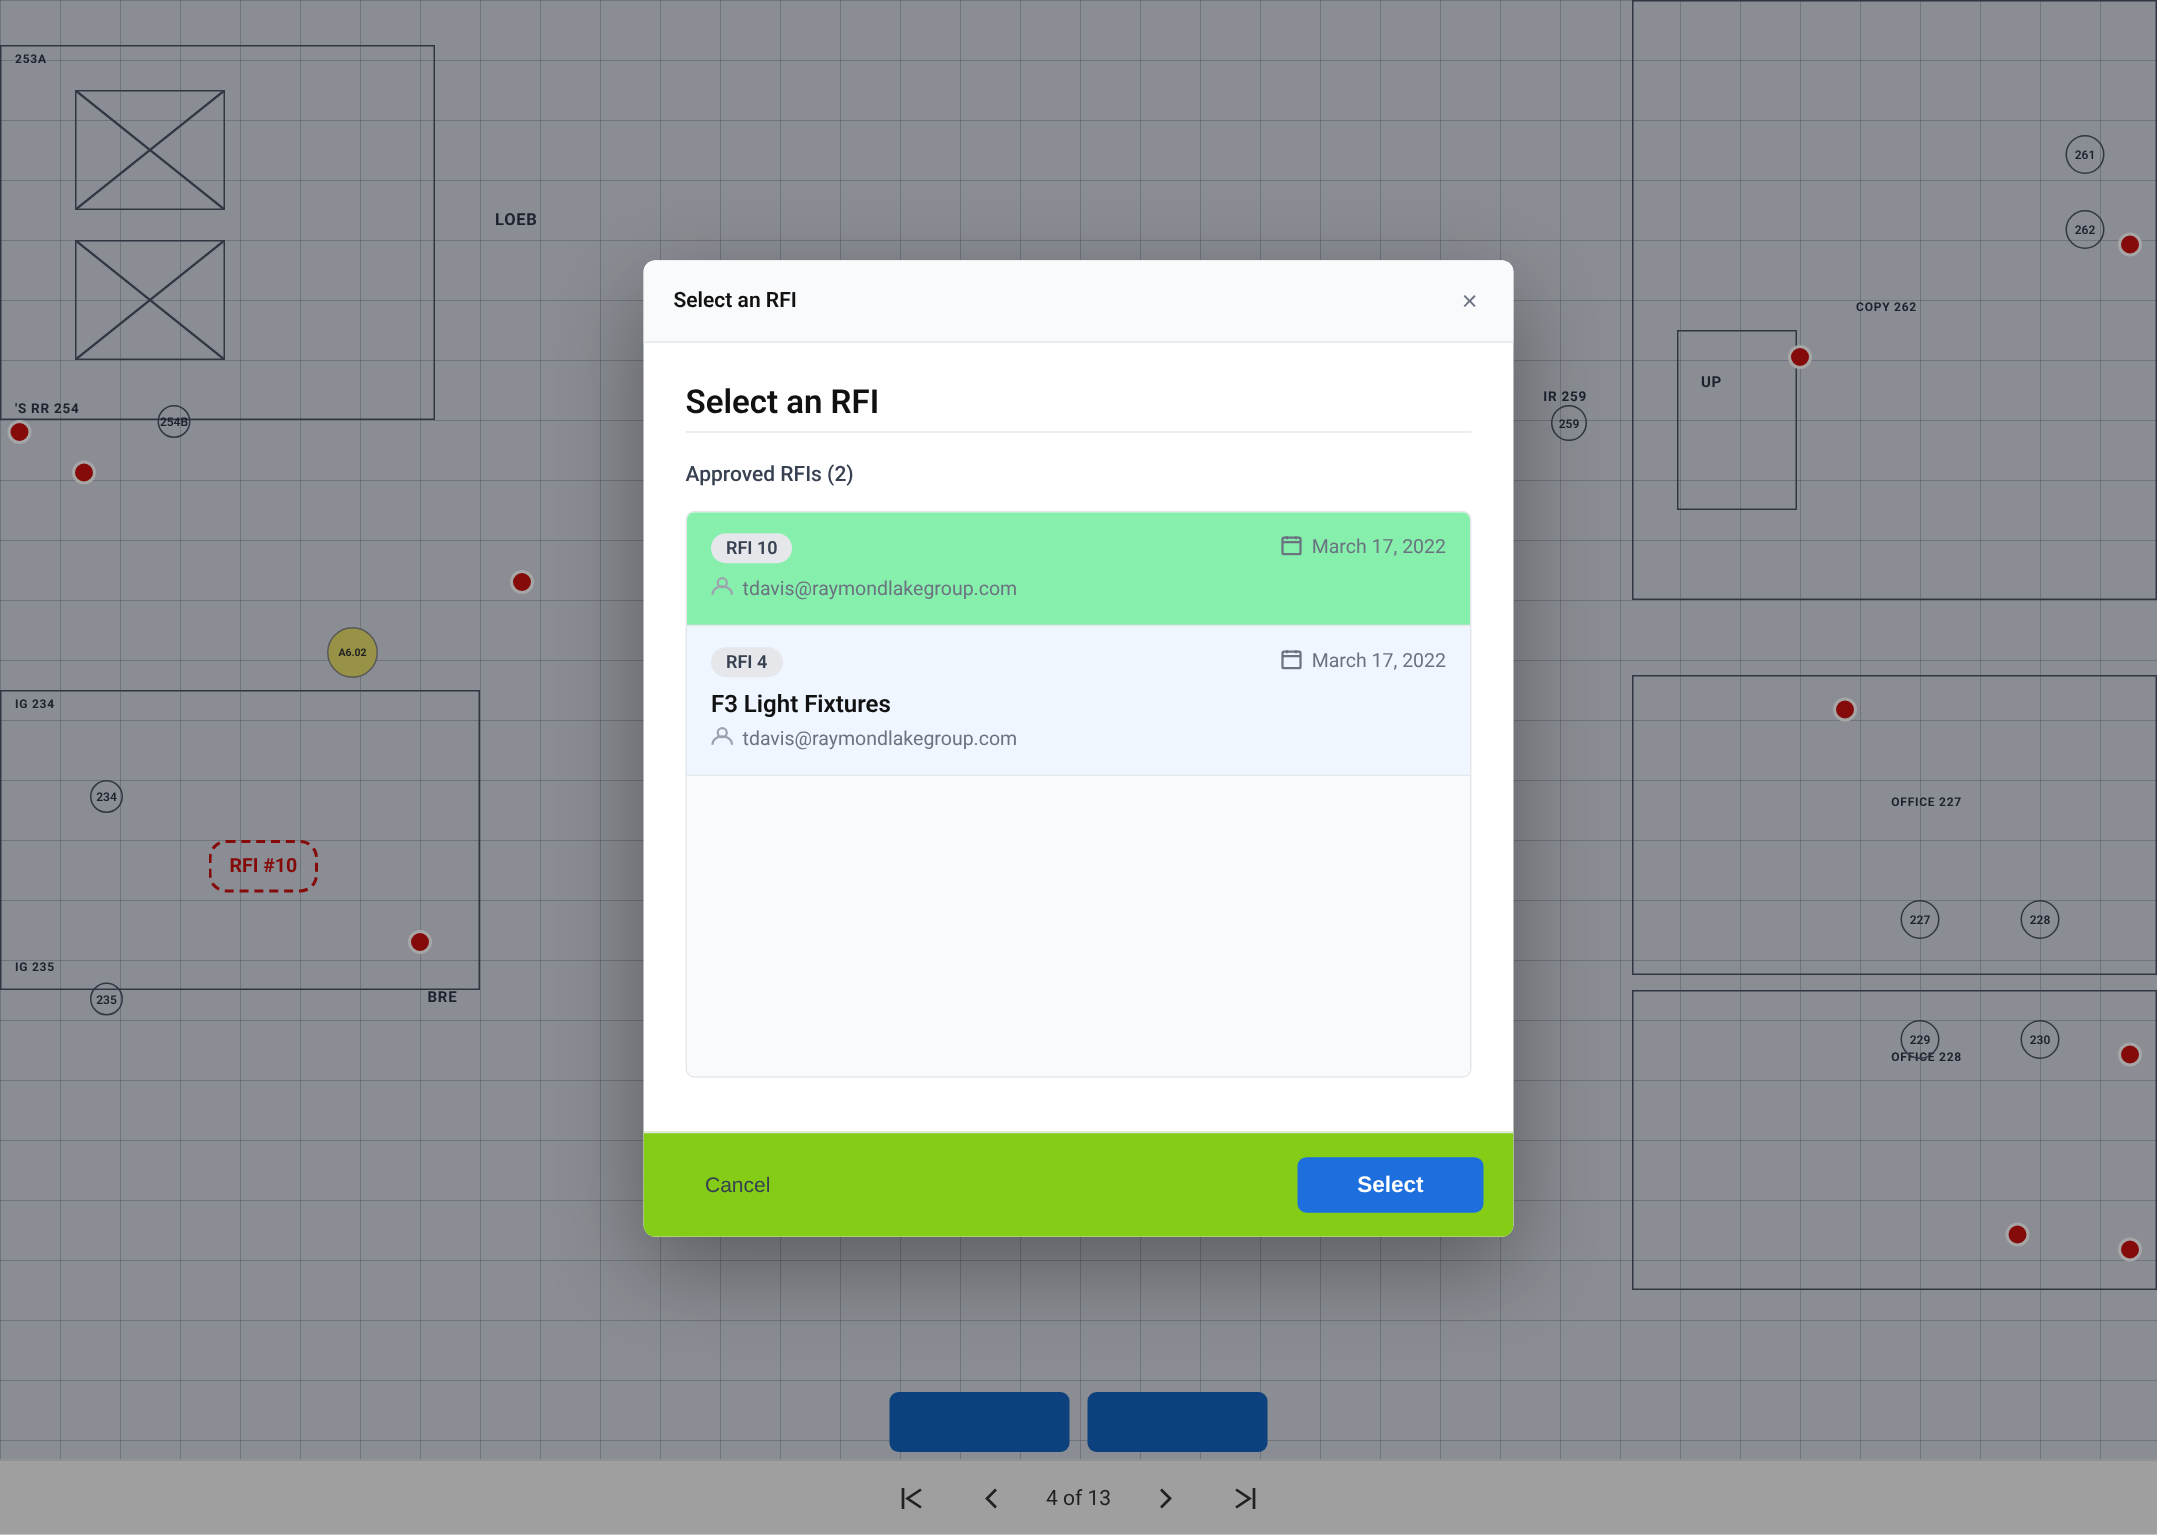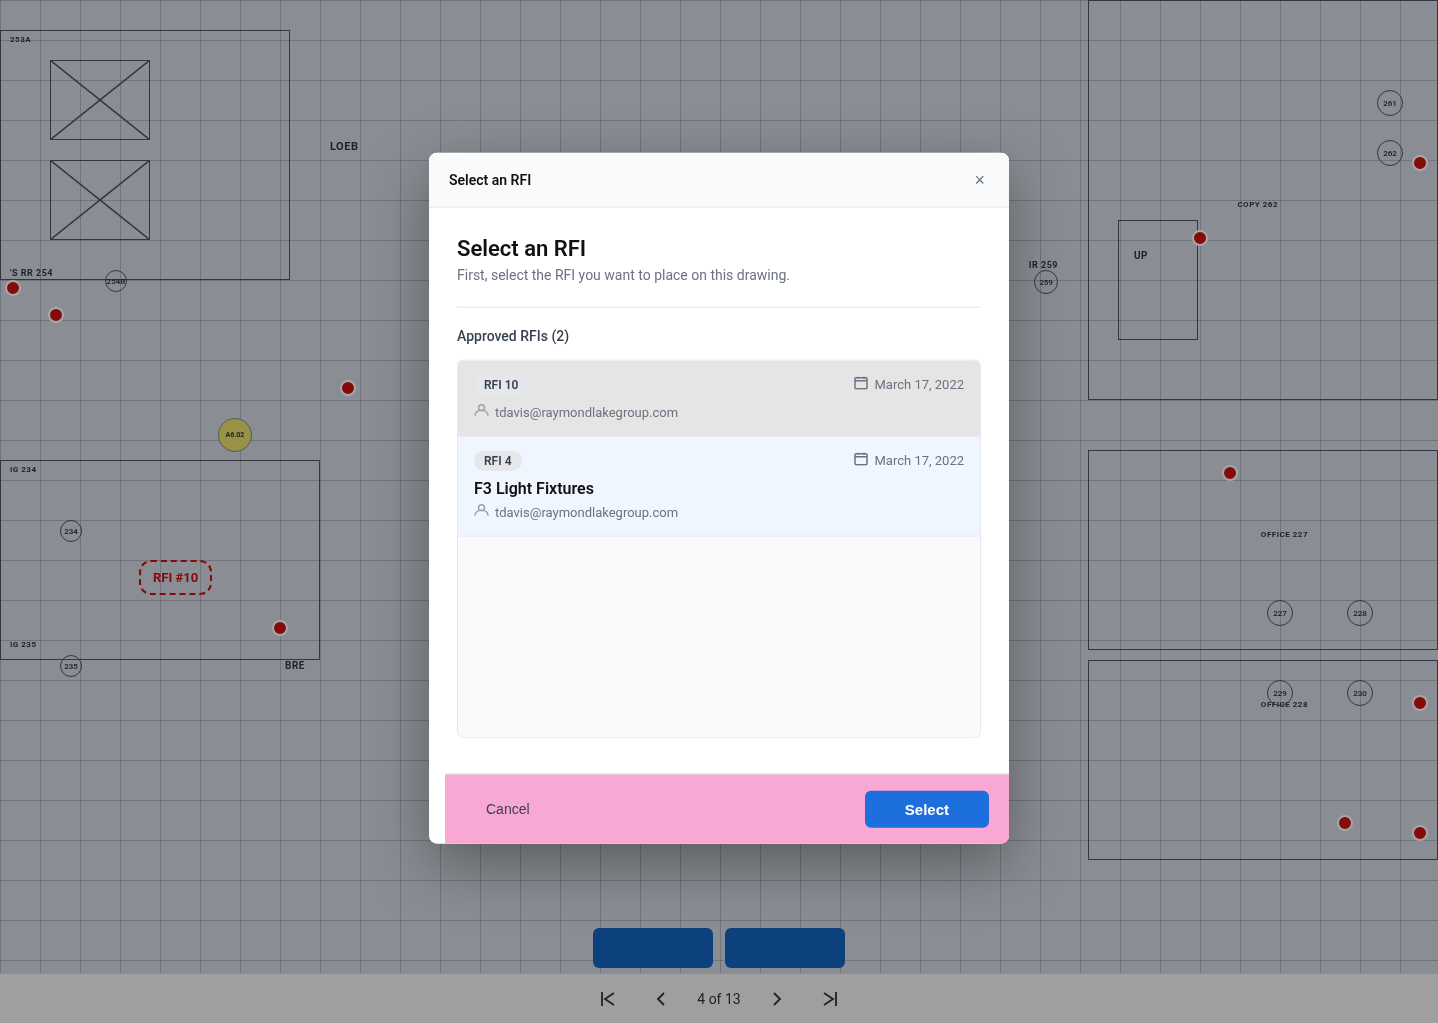--- a/index.html
+++ b/index.html
@@ -236,21 +236,21 @@
     
     .rfi-list {
       border: 1px solid #e5e7eb;
       border-radius: 6px;
       overflow: hidden;
       margin-bottom: 16px;
     }
 
     .rfi-item {
       padding: 14px 16px;
-      background: #e5e5e5;
+      background: #86efac;
       cursor: pointer;
       transition: background 0.15s;
     }
 
     .rfi-item:not(:last-child) {
       border-bottom: 1px solid #e5e7eb;
     }
 
     .rfi-item.selected {
       background: #eff6ff;
@@ -312,22 +312,21 @@
       background: #f9fafb;
     }
 
     
     .modal-footer {
       display: flex;
       align-items: center;
       justify-content: space-between;
       padding: 16px 20px;
       border-top: 1px solid #e5e7eb;
-      background: #f9a8d4;
-      margin-left: 16px;
+      background: #84cc16;
     }
 
     .cancel-btn {
       background: none;
       border: 1px solid transparent;
       cursor: pointer;
       font-size: 14px;
       color: #374151;
       font-weight: 500;
       padding: 9px 20px;
@@ -496,21 +495,20 @@
 
 <div class="modal">
 
   <div class="modal-header">
     <span class="modal-header-title">Select an RFI</span>
     <button class="modal-close-btn">×</button>
   </div>
 
   <div class="modal-body">
     <div class="modal-main-title">Select an RFI</div>
-    <div class="modal-subtitle">First, select the RFI you want to place on this drawing.</div>
     <hr class="modal-divider">
 
     <div class="filter-row">
       <span class="filter-label">Approved RFIs (2)</span>
     </div>
 
     <div class="rfi-list">
 
       <div class="rfi-item">
         <div class="rfi-item-header">

